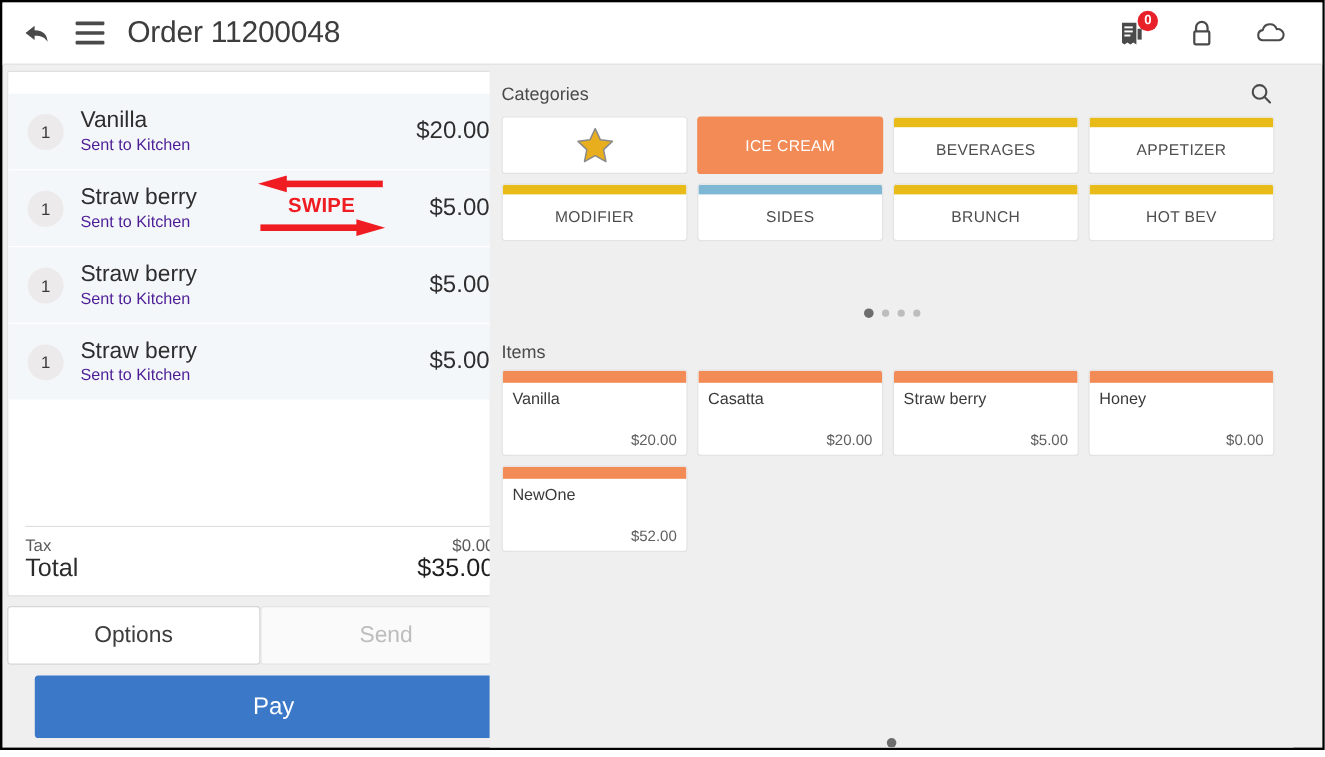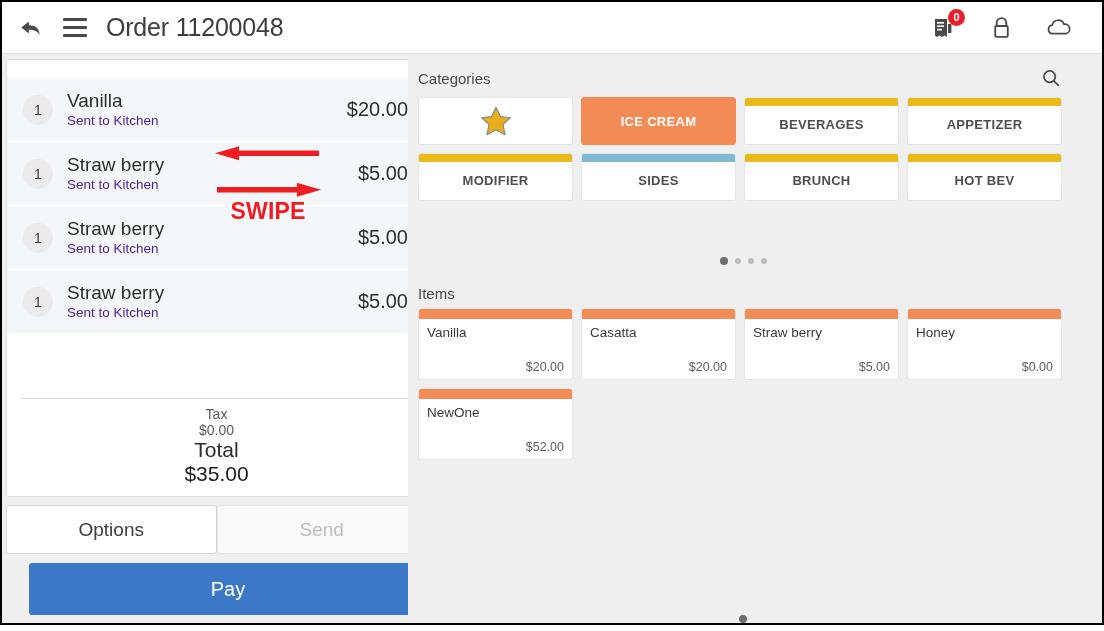--- a/index.html
+++ b/index.html
@@ -159,40 +159,38 @@
     width: 106px; height: 52px;
     pointer-events: none;
     z-index: 5;
   }
   .swipe-label {
     position: absolute;
     left: 0; top: 16px;
     width: 106px;
     text-align: center;
     color: #ef1d22;
-    font-size: 23px;
+    font-size: 17px;
     font-weight: bold;
     letter-spacing: 0.2px;
     font-family: "Liberation Sans", sans-serif;
-    margin-top: 36px;
   }
 
   .order-filler { flex: 1 1 auto; background: #ffffff; }
 
   .totals {
     border-top: 1px solid #d8d8d8;
     margin: 0 14px;
     padding: 7px 0 10px 0;
     background: #ffffff;
   }
   .total-line {
     display: flex;
     justify-content: space-between;
     align-items: center;
-    flex-direction: column;
   }
   .tax-label { font-size: 14px; color: #5b5b5b; }
   .tax-val   { font-size: 14px; color: #5b5b5b; }
   .total-label { font-size: 21px; color: #2b2b2b; }
   .total-val   { font-size: 21px; color: #1d1d1d; }
 
   .btn-row {
     display: flex;
     margin-top: 8px;
     height: 49px;
@@ -270,21 +268,20 @@
     left: 0; top: 0;
     width: 100%;
     height: 8px;
   }
   .cat-label {
     font-size: 13px;
     color: #4e4e4e;
     letter-spacing: 0.3px;
     margin-top: 6px;
     text-align: right;
-    font-weight: bold;
   }
   .cat-tile.selected {
     background: #f28b55;
     border-color: #f28b55;
   }
   .cat-tile.selected .cat-label {
     color: #ffffff;
     margin-top: 0;
   }
 

